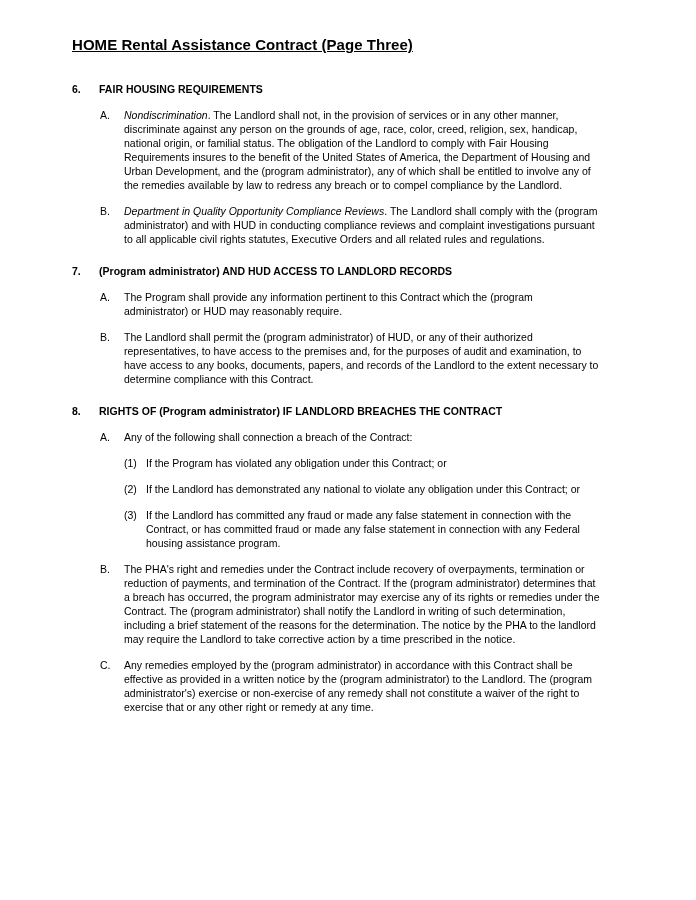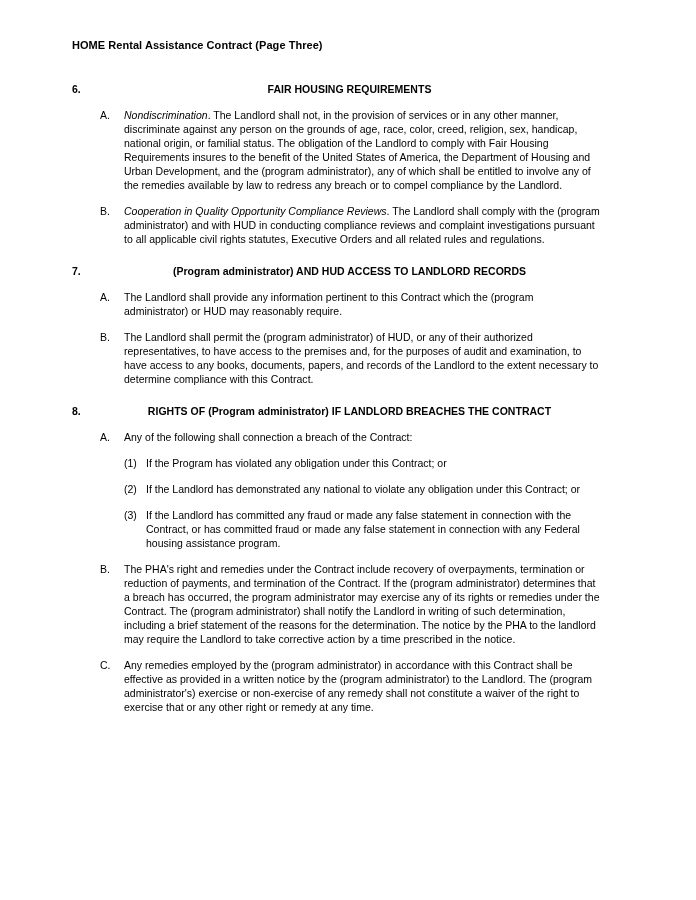--- a/index.html
+++ b/index.html
@@ -19,25 +19,26 @@
     position: relative;
     width: 696px;
     height: 900px;
     background: #ffffff;
     box-sizing: border-box;
     padding: 38px 96px 0 72px;
   }
 
   
   .doc-title {
-    font-size: 11px;
+    font-size: 15px;
     font-weight: bold;
     line-height: 14px;
     letter-spacing: 0.05px;
     margin: 0 0 30px 0;
+    text-decoration: underline;
   }
 
   
   .section {
     margin: 0 0 0 0;
   }
   .section + .section {
     margin-top: 18px;
   }
 
@@ -49,21 +50,20 @@
     line-height: 14px;
     letter-spacing: 0.02px;
     margin-bottom: 12px;
   }
   .section-num {
     width: 27px;
     flex: 0 0 27px;
   }
   .section-title {
     flex: 1 1 auto;
-    text-align: center;
   }
 
   
   .item {
     display: flex;
     align-items: flex-start;
     font-size: 10.5px;
     line-height: 14px;
     margin: 0 0 0 28px;
     letter-spacing: 0.01px;
@@ -119,33 +119,33 @@
       <span class="section-title">FAIR HOUSING REQUIREMENTS</span>
     </div>
 
     <div class="item">
       <span class="item-letter">A.</span>
       <span class="item-body"><em>Nondiscrimination</em><span>.  The Landlord shall not, in the provision of services or in any other manner, discriminate against any person on the grounds of age, race, color, creed, religion, sex, handicap, national origin, or familial status.  The obligation of the Landlord to comply with Fair Housing Requirements insures to the benefit of the United States of America, the Department of Housing and Urban Development, and the (program administrator), any of which shall be entitled to involve any of the remedies available by law to redress any breach or to compel compliance by the Landlord.</span></span>
     </div>
 
     <div class="item">
       <span class="item-letter">B.</span>
-      <span class="item-body"><em>Cooperation in Quality Opportunity Compliance Reviews</em><span>.  The Landlord shall comply with the (program administrator) and with HUD in conducting compliance reviews and complaint investigations pursuant to all applicable civil rights statutes, Executive Orders and all related rules and regulations.</span></span>
+      <span class="item-body"><em>Department in Quality Opportunity Compliance Reviews</em><span>.  The Landlord shall comply with the (program administrator) and with HUD in conducting compliance reviews and complaint investigations pursuant to all applicable civil rights statutes, Executive Orders and all related rules and regulations.</span></span>
     </div>
   </div>
 
   <div class="section">
     <div class="section-head">
       <span class="section-num">7.</span>
       <span class="section-title">(Program administrator) AND HUD ACCESS TO LANDLORD RECORDS</span>
     </div>
 
     <div class="item">
       <span class="item-letter">A.</span>
-      <span class="item-body">The Landlord shall provide any information pertinent to this Contract which the (program administrator) or HUD may reasonably require.</span>
+      <span class="item-body">The Program shall provide any information pertinent to this Contract which the (program administrator) or HUD may reasonably require.</span>
     </div>
 
     <div class="item">
       <span class="item-letter">B.</span>
       <span class="item-body">The Landlord shall permit the (program administrator) of HUD, or any of their authorized representatives, to have access to the premises and, for the purposes of audit and examination, to have access to any books, documents, papers, and records of the Landlord to the extent necessary to determine compliance with this Contract.</span>
     </div>
   </div>
 
   <div class="section">
     <div class="section-head">

